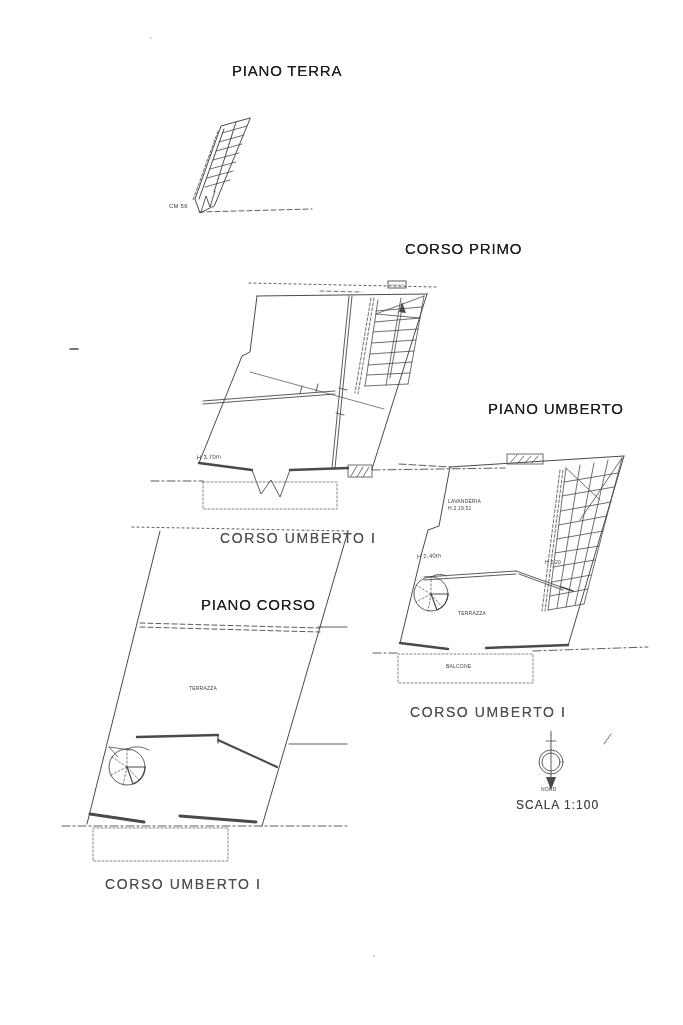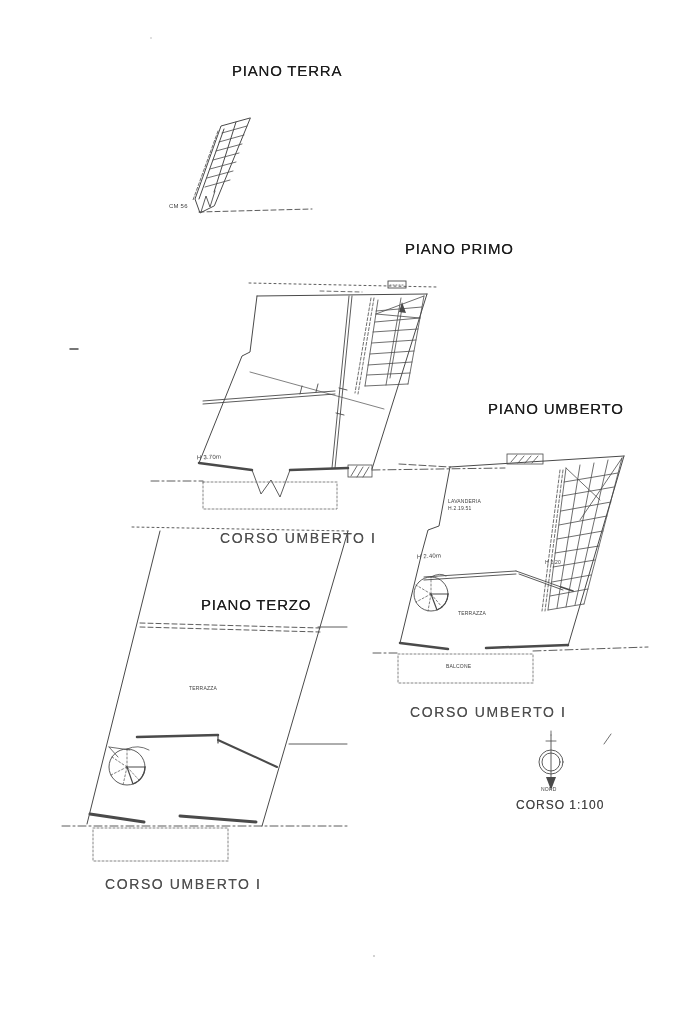--- a/index.html
+++ b/index.html
@@ -226,35 +226,35 @@
       <path d="M70,349 L78,349" stroke-width="1.5"></path>
       <path d="M604,744 L611,734" stroke-width="0.8"></path>
       <circle cx="374" cy="956" r="0.8" fill="#999" stroke="none"></circle>
       <circle cx="151" cy="38" r="0.7" fill="#aaa" stroke="none"></circle>
     </g>
   </svg>
 
   <div class="label title" style="left:232px;top:62px;">PIANO TERRA</div>
   <div class="label tiny" style="left:169px;top:203px;">CM 56</div>
 
-  <div class="label title" style="left:405px;top:240px;">PIANO PRIMO</div>
+  <div class="label title" style="left:405px;top:240px;">CORSO PRIMO</div>
   <div class="label tiny" style="left:197px;top:454px;transform:rotate(-2deg);">H 3.70m</div>
   <div class="label street" style="left:220px;top:530px;">CORSO UMBERTO I</div>
 
   <div class="label title" style="left:488px;top:400px;">PIANO UMBERTO</div>
   <div class="label micro" style="left:448px;top:498px;">
     <div>LAVANDERIA</div>
     <div>H.2.19.51</div>
   </div>
   <div class="label tiny" style="left:417px;top:553px;transform:rotate(-3deg);">H 2.40m</div>
   <div class="label micro" style="left:545px;top:559px;">H 2.20</div>
   <div class="label micro" style="left:458px;top:610px;">TERRAZZA</div>
   <div class="label micro" style="left:446px;top:663px;">BALCONE</div>
   <div class="label street" style="left:410px;top:704px;">CORSO UMBERTO I</div>
 
-  <div class="label title" style="left:201px;top:596px;">PIANO TERZO</div>
+  <div class="label title" style="left:201px;top:596px;">PIANO CORSO</div>
   <div class="label micro" style="left:189px;top:685px;">TERRAZZA</div>
   <div class="label street" style="left:105px;top:876px;">CORSO UMBERTO I</div>
 
   <div class="label micro" style="left:541px;top:786px;">NORD</div>
-  <div class="label scale-label" style="left:516px;top:798px;">CORSO 1:100</div>
+  <div class="label scale-label" style="left:516px;top:798px;">SCALA 1:100</div>
 
 </div>
 
 </body></html>

